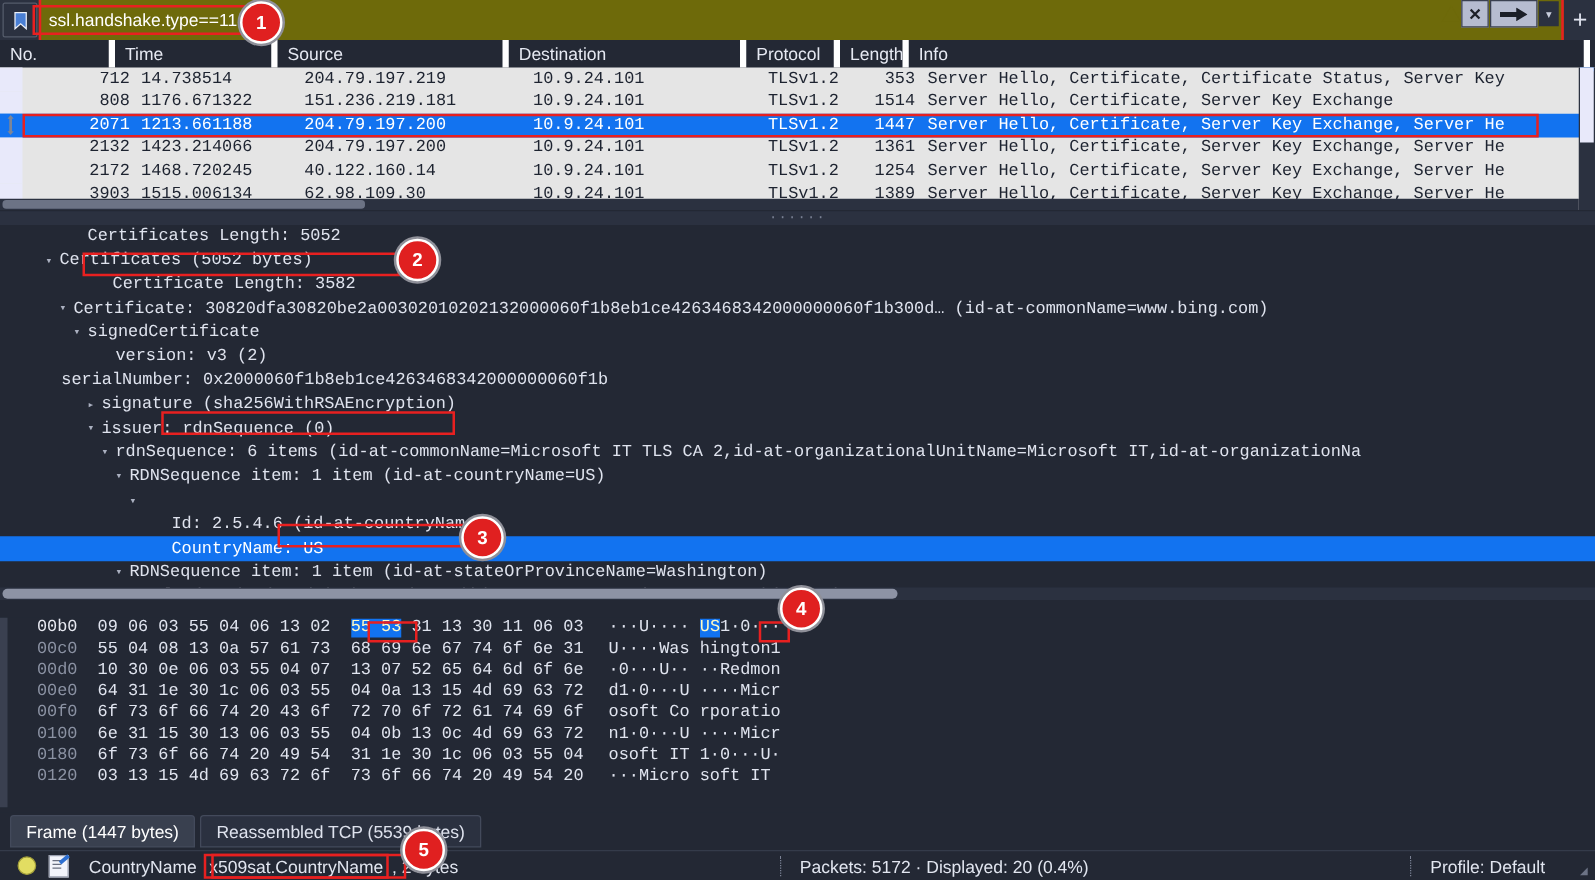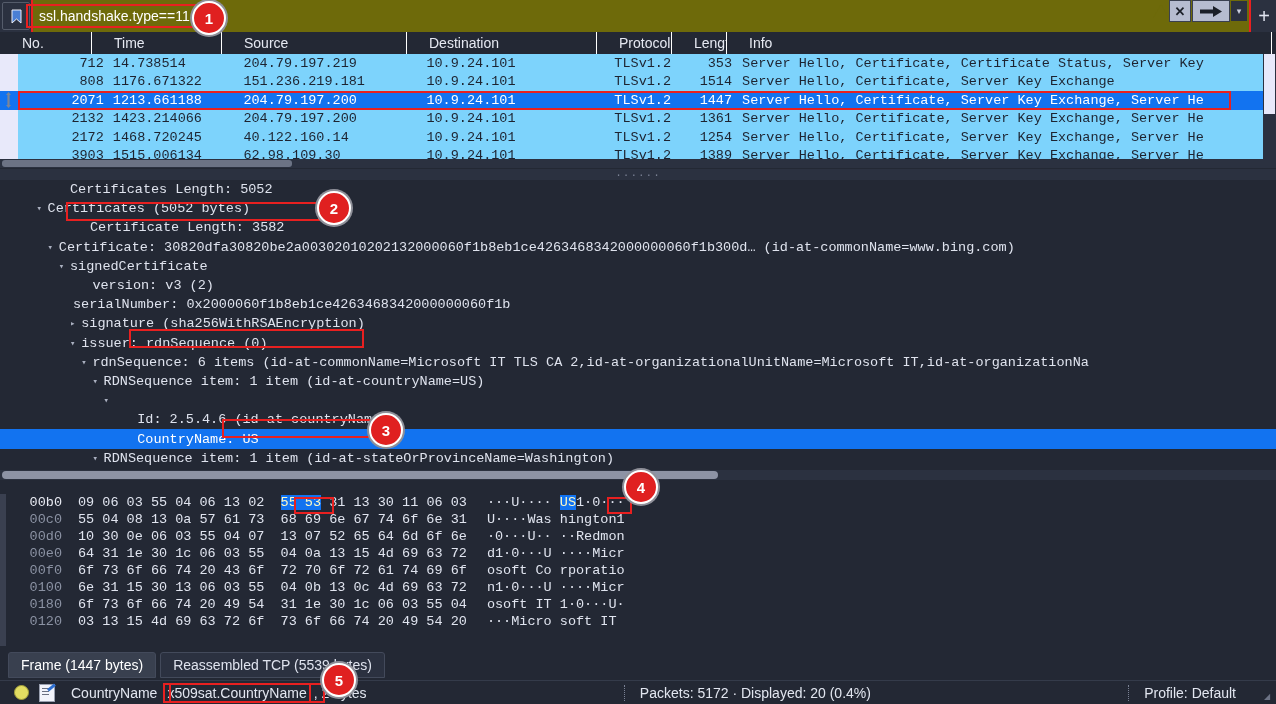--- a/index.html
+++ b/index.html
@@ -98,27 +98,27 @@
     overflow: hidden;
   }
   .plist-header {
     display: flex; height: 22px; align-items: stretch;
     background: #232834;
   }
   .plist-header .hcell {
     color: #e6e9f2; font-size: 14px;
     font-family: "Liberation Sans", sans-serif;
     display: flex; align-items: center;
-    padding-left: 22px;
-    border-right: 1px solid #ffffff;
+    padding-left: 8px;
+    border-right: 5px solid #ffffff;
     box-sizing: border-box;
     white-space: nowrap;
     overflow: hidden;
   }
-  .plist-body { background: #7dd3fc; }
+  .plist-body { background: #e5e5e5; }
   .prow {
     display: flex; height: 18.5px; align-items: stretch;
     position: relative;
   }
   .prow .pcell {
     font-family: "Liberation Mono", monospace;
     font-size: 13.5px;
     color: #1d2330;
     display: flex; align-items: center;
     box-sizing: border-box;
@@ -485,21 +485,21 @@
           <span class="dtext">Certificate: 30820dfa30820be2a00302010202132000060f1b8eb1ce4263468342000000060f1b300d… (id-at-commonName=www.bing.com)</span>
         </div>
         <div class="dline" style="padding-left: 56px;">
           <span class="twisty">▾</span>
           <span class="dtext">signedCertificate</span>
         </div>
         <div class="dline" style="padding-left: 78.4px;">
           <span class="twisty"></span>
           <span class="dtext">version: v3 (2)</span>
         </div>
-        <div class="dline" style="padding-left: 59px;">
+        <div class="dline" style="padding-left: 35px;">
           <span class="twisty"></span>
           <span class="dtext">serialNumber: 0x2000060f1b8eb1ce4263468342000000060f1b</span>
         </div>
         <div class="dline" style="padding-left: 67.2px;">
           <span class="twisty">▸</span>
           <span class="dtext">signature (sha256WithRSAEncryption)</span>
         </div>
         <div class="dline" style="padding-left: 67.2px;">
           <span class="twisty">▾</span>
           <span class="dtext">issuer: rdnSequence (0)</span>

